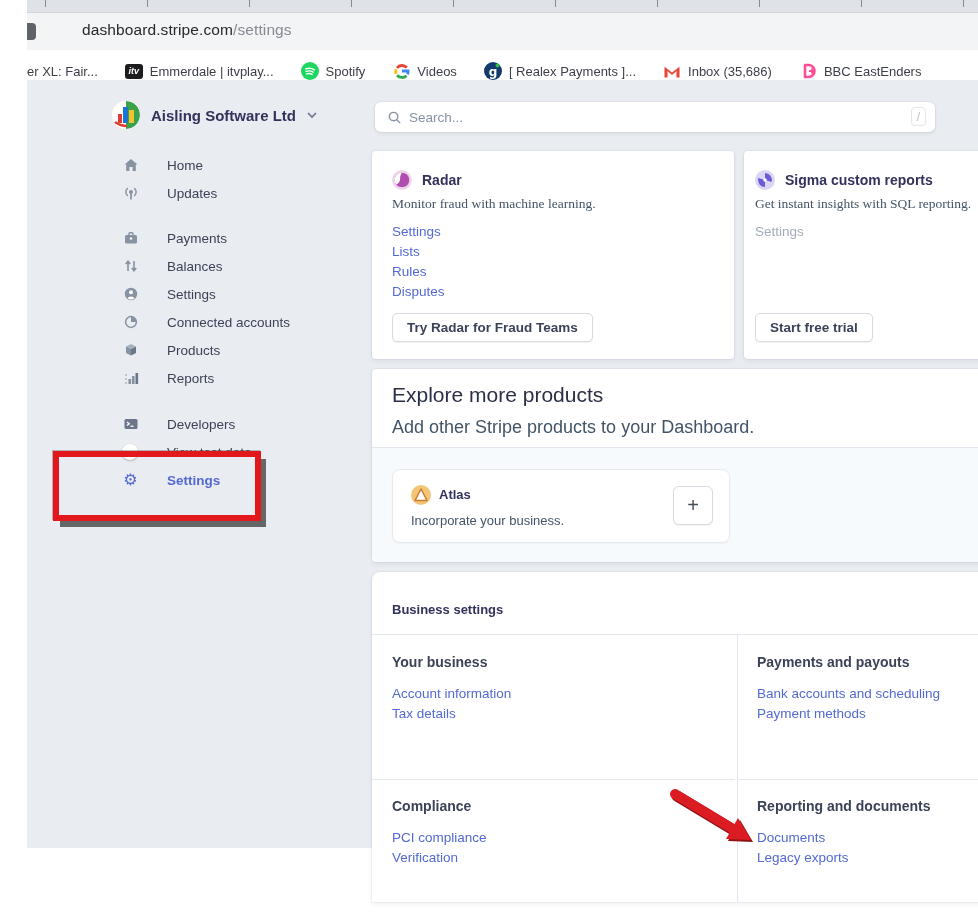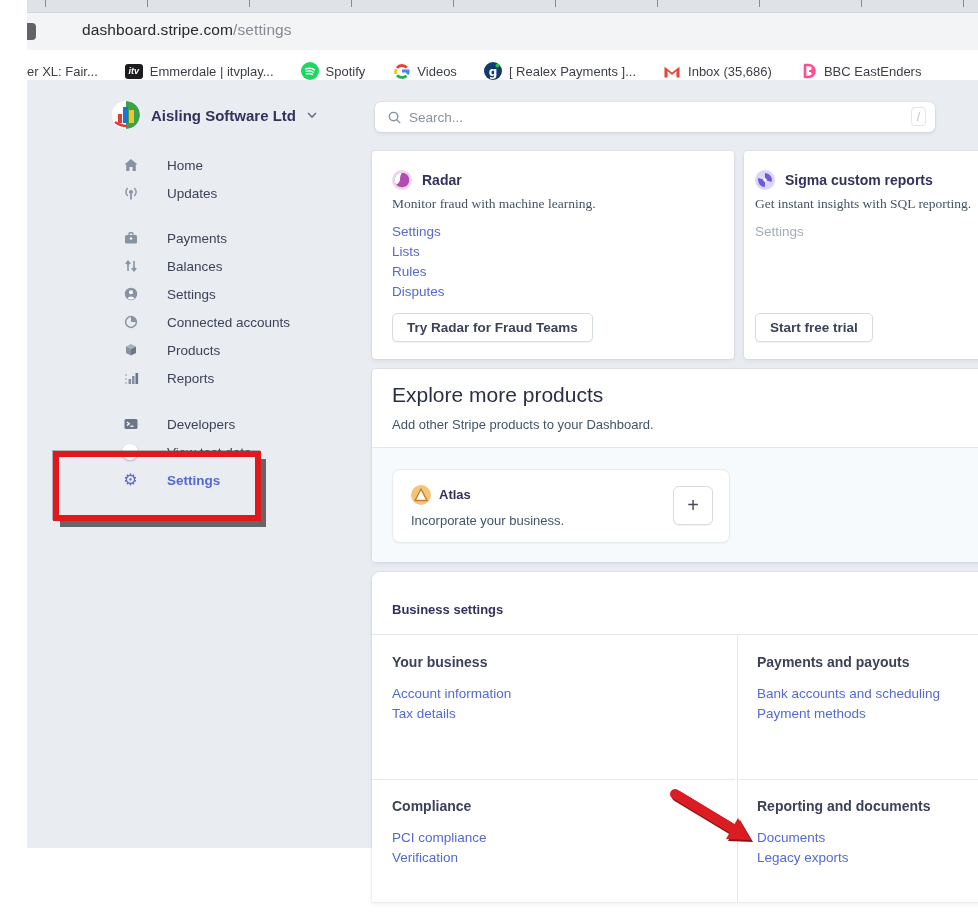--- a/index.html
+++ b/index.html
@@ -57,21 +57,21 @@
   .card-title { font-size:14px; font-weight:bold; color:#32325d; }
   .card-desc { position:absolute; left:20px; top:45px; font-size:13.5px; color:#425466;font-family:Liberation Serif, serif; }
   .link-list { position:absolute; left:20px; top:71px; line-height:20px; font-size:13.5px; }
   .plink { color:#5469d4; font-weight:500; cursor:pointer; }
   .plink-dis { color:#a3acb9; font-weight:500; }
   .btn { position:absolute; height:29px; background:#fff; border:1px solid #d5dbe1; border-radius:5px;
     box-shadow:0 1px 1px rgba(0,0,0,.06); font-size:13.5px; font-weight:600; color:#3c4257;
     display:inline-flex; align-items:center; padding:0 14px; white-space:nowrap; }
 
   .explore-title { position:absolute; left:20px; top:14px; font-size:21px; color:#2a2f45; }
-  .explore-sub { position:absolute; left:20px; top:48px; font-size:13px; color:#425466; }
+  .explore-sub { position:absolute; left:20px; top:48px; font-size:18px; color:#425466; }
   .hdiv { position:absolute; height:1px; background:#e3e8ee; }
   .explore-lower { position:absolute; left:0; top:79px; right:0; bottom:0; background:#f7fafc; border-radius:0 0 8px 8px; }
   .atlas-card { position:absolute; left:20px; top:21px; width:338px; height:74px; background:#fff;
     border:1px solid #e6ebf1; border-radius:8px; box-shadow:0 1px 2px rgba(0,0,0,.04); }
   .atlas-name { position:absolute; left:46px; top:17px; font-size:13px; font-weight:bold; color:#32325d; }
   .atlas-desc { position:absolute; left:18px; top:43px; font-size:13px; color:#425466; }
   .plus-btn { position:absolute; left:280px; top:16px; width:40px; height:39px; background:#fff;
     border:1px solid #d5dbe1; border-radius:6px; box-shadow:0 1px 1px rgba(0,0,0,.05);
     font-size:20px; font-weight:300; color:#474e5a; display:flex; align-items:center; justify-content:center; }
 

